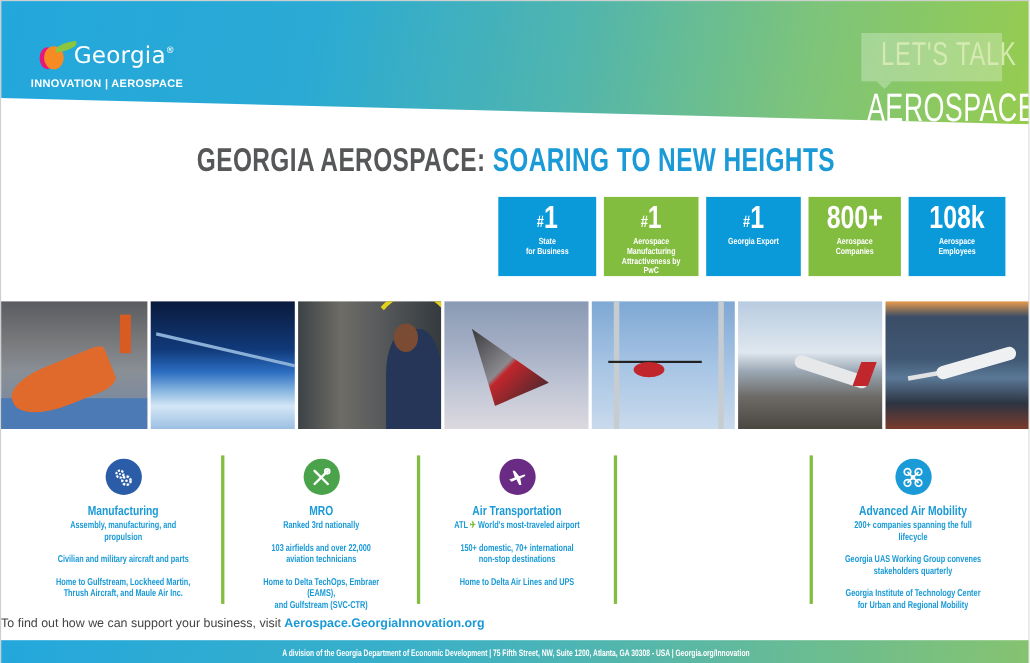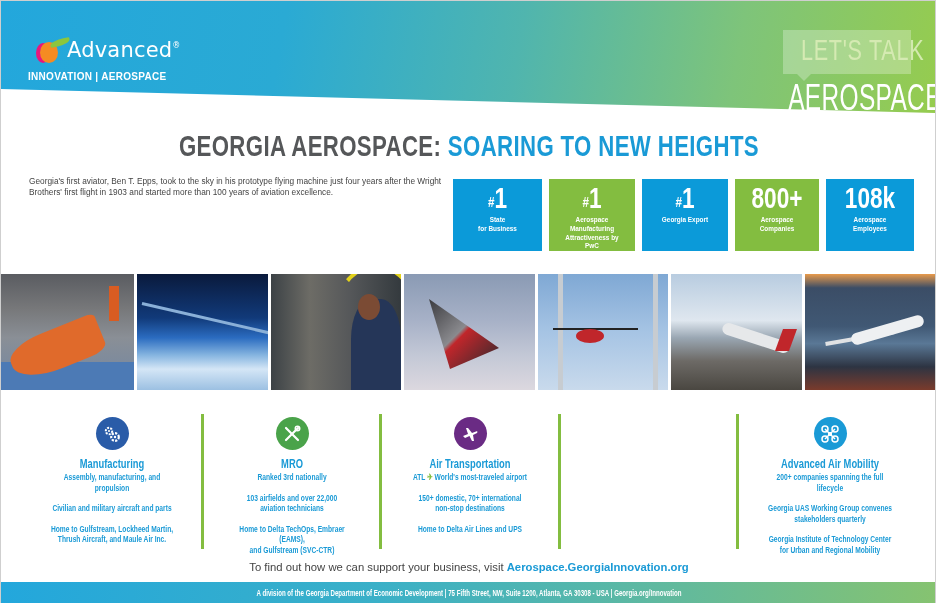--- a/index.html
+++ b/index.html
@@ -77,53 +77,52 @@
   .col { position: absolute; top: 0; height: 135px; text-align: center; }
   .divider { position: absolute; top: 0; width: 3px; height: 135px; background: #83bd40; }
   .icon-circle { width: 33px; height: 33px; border-radius: 50%; margin: 3px auto 0; position: relative; display: flex; align-items: center; justify-content: center; }
   .icon-circle svg { width: 20px; height: 20px; }
   .col-title { color: #1a9ad6; font-size: 12px; font-weight: bold; margin-top: 7px; transform: scaleX(0.78); white-space: nowrap; }
   .col-item { color: #1a9ad6; font-size: 9px; font-weight: bold; line-height: 10.5px; transform: scaleX(0.74); white-space: pre-line; margin-bottom: 10px; }
   .col-item.first { margin-top: 1px; }
   .col-item .arrow { color: #83bd40; }
 
   
-  .visit { position: absolute; left: 0; top: 560px; width: 936px; text-align: center; font-size: 11.3px; color: #444; }
+  .visit { position: absolute; left: 0; top: 560px; width: 936px; font-size: 11.3px; color: #444; }
   .visit .link { color: #1a9ad6; font-weight: bold; }
   .footer { position: absolute; left: 0; top: 581px; width: 936px; height: 22px; background: linear-gradient(90deg, #23a7dc 0%, #3ab0c8 40%, #5fb9a0 70%, #86c370 100%); color: #fff; text-align: center; }
   .footer-text { display: inline-block; font-size: 8.5px; font-weight: bold; line-height: 22px; transform: scaleX(0.72); white-space: nowrap; }
 </style>
 </head>
 <body>
 
 <div class="page">
 
   <div class="header"></div>
 
   <div class="logo">
     <div class="peach">
       <div class="pink"></div>
         <div class="orange"></div>
         <div class="leaf"></div>
     </div>
-    <div class="logo-word"><span>Advanced</span><sup>®</sup></div>
+    <div class="logo-word"><span>Georgia</span><sup>®</sup></div>
     <div class="logo-sub">INNOVATION | AEROSPACE</div>
   </div>
 
   <div class="talk">
     <div class="talk-text">LET'S TALK</div>
   </div>
   <div class="aero-big">AEROSPACE</div>
 
   <div class="title">
     <span class="title-inner"><span class="dark">GEORGIA AEROSPACE:</span> <span class="blue">SOARING TO NEW HEIGHTS</span></span>
   </div>
 
   <div class="intro">
-    <p>Georgia's first aviator, Ben T. Epps, took to the sky in his prototype flying machine just four years after the Wright Brothers' first flight in 1903 and started more than 100 years of aviation excellence.</p>
   </div>
 
   <div class="stats">
     <div class="stat blue" style="width:89px">
       <div class="stat-num"><span class="hash">#</span><span>1</span></div>
       <div class="stat-lbl">State
 for Business</div>
     </div>
     <div class="stat green" style="width:86px">
       <div class="stat-num"><span class="hash">#</span><span>1</span></div>

